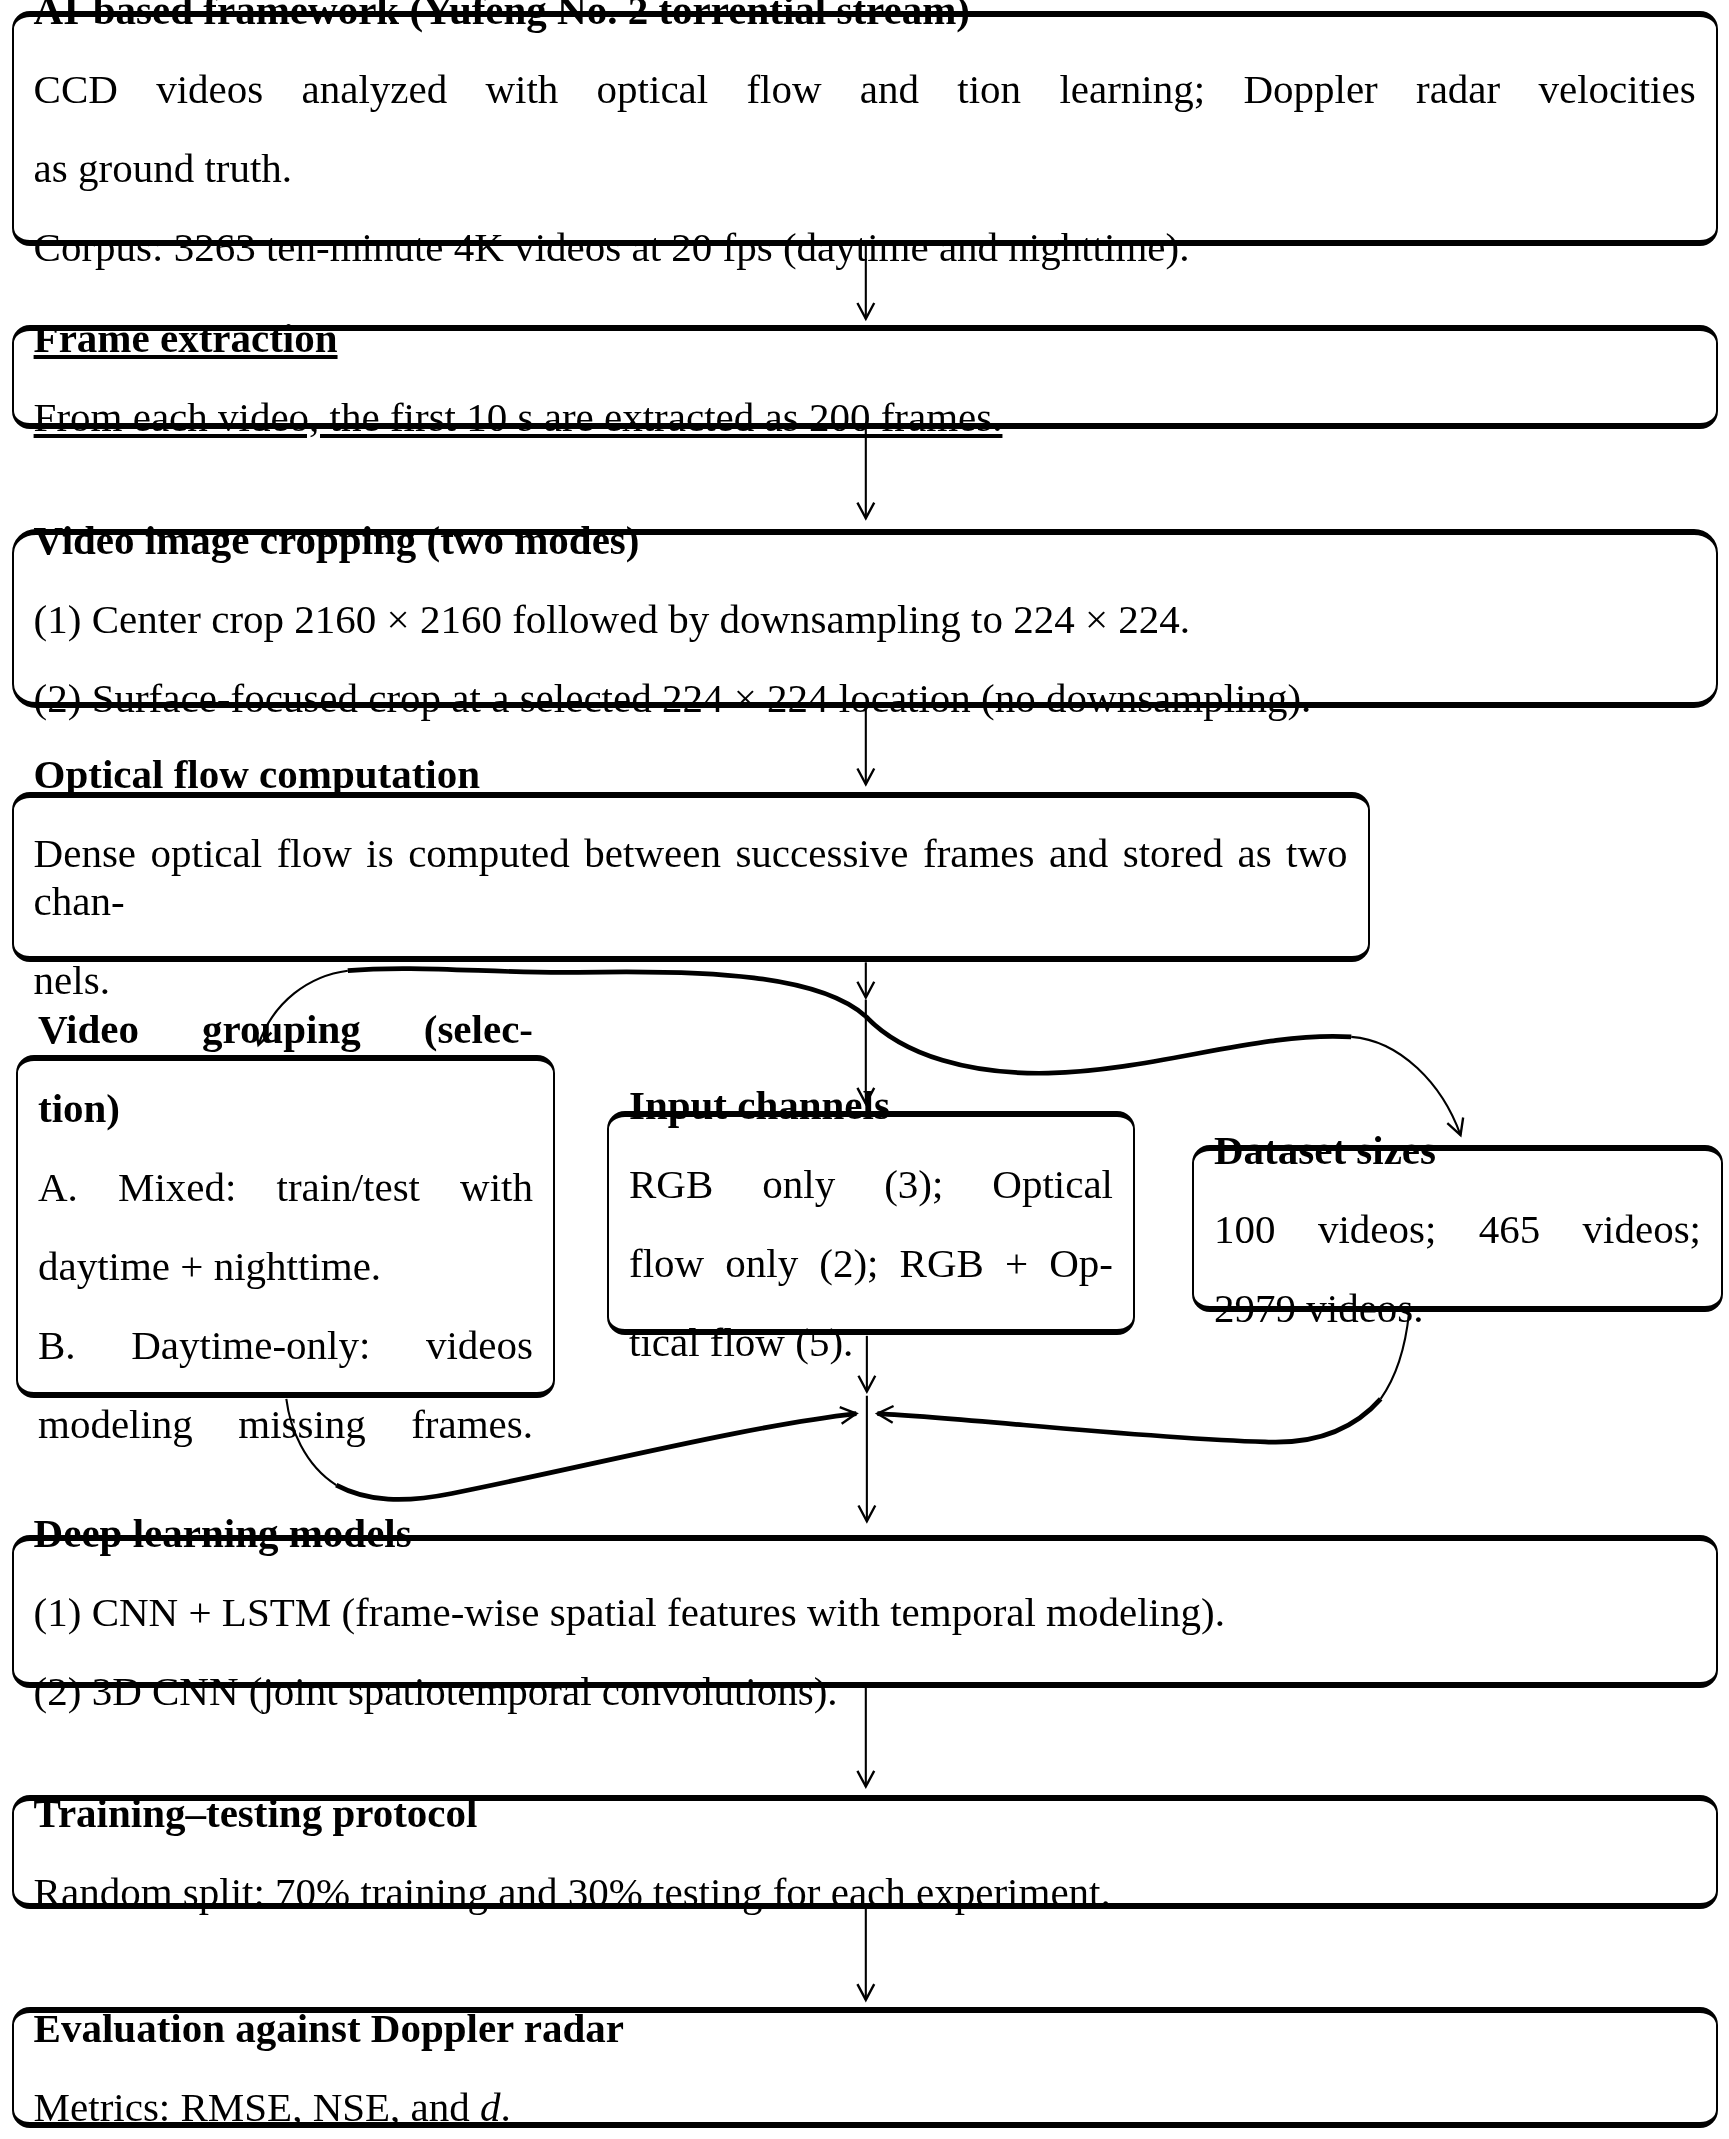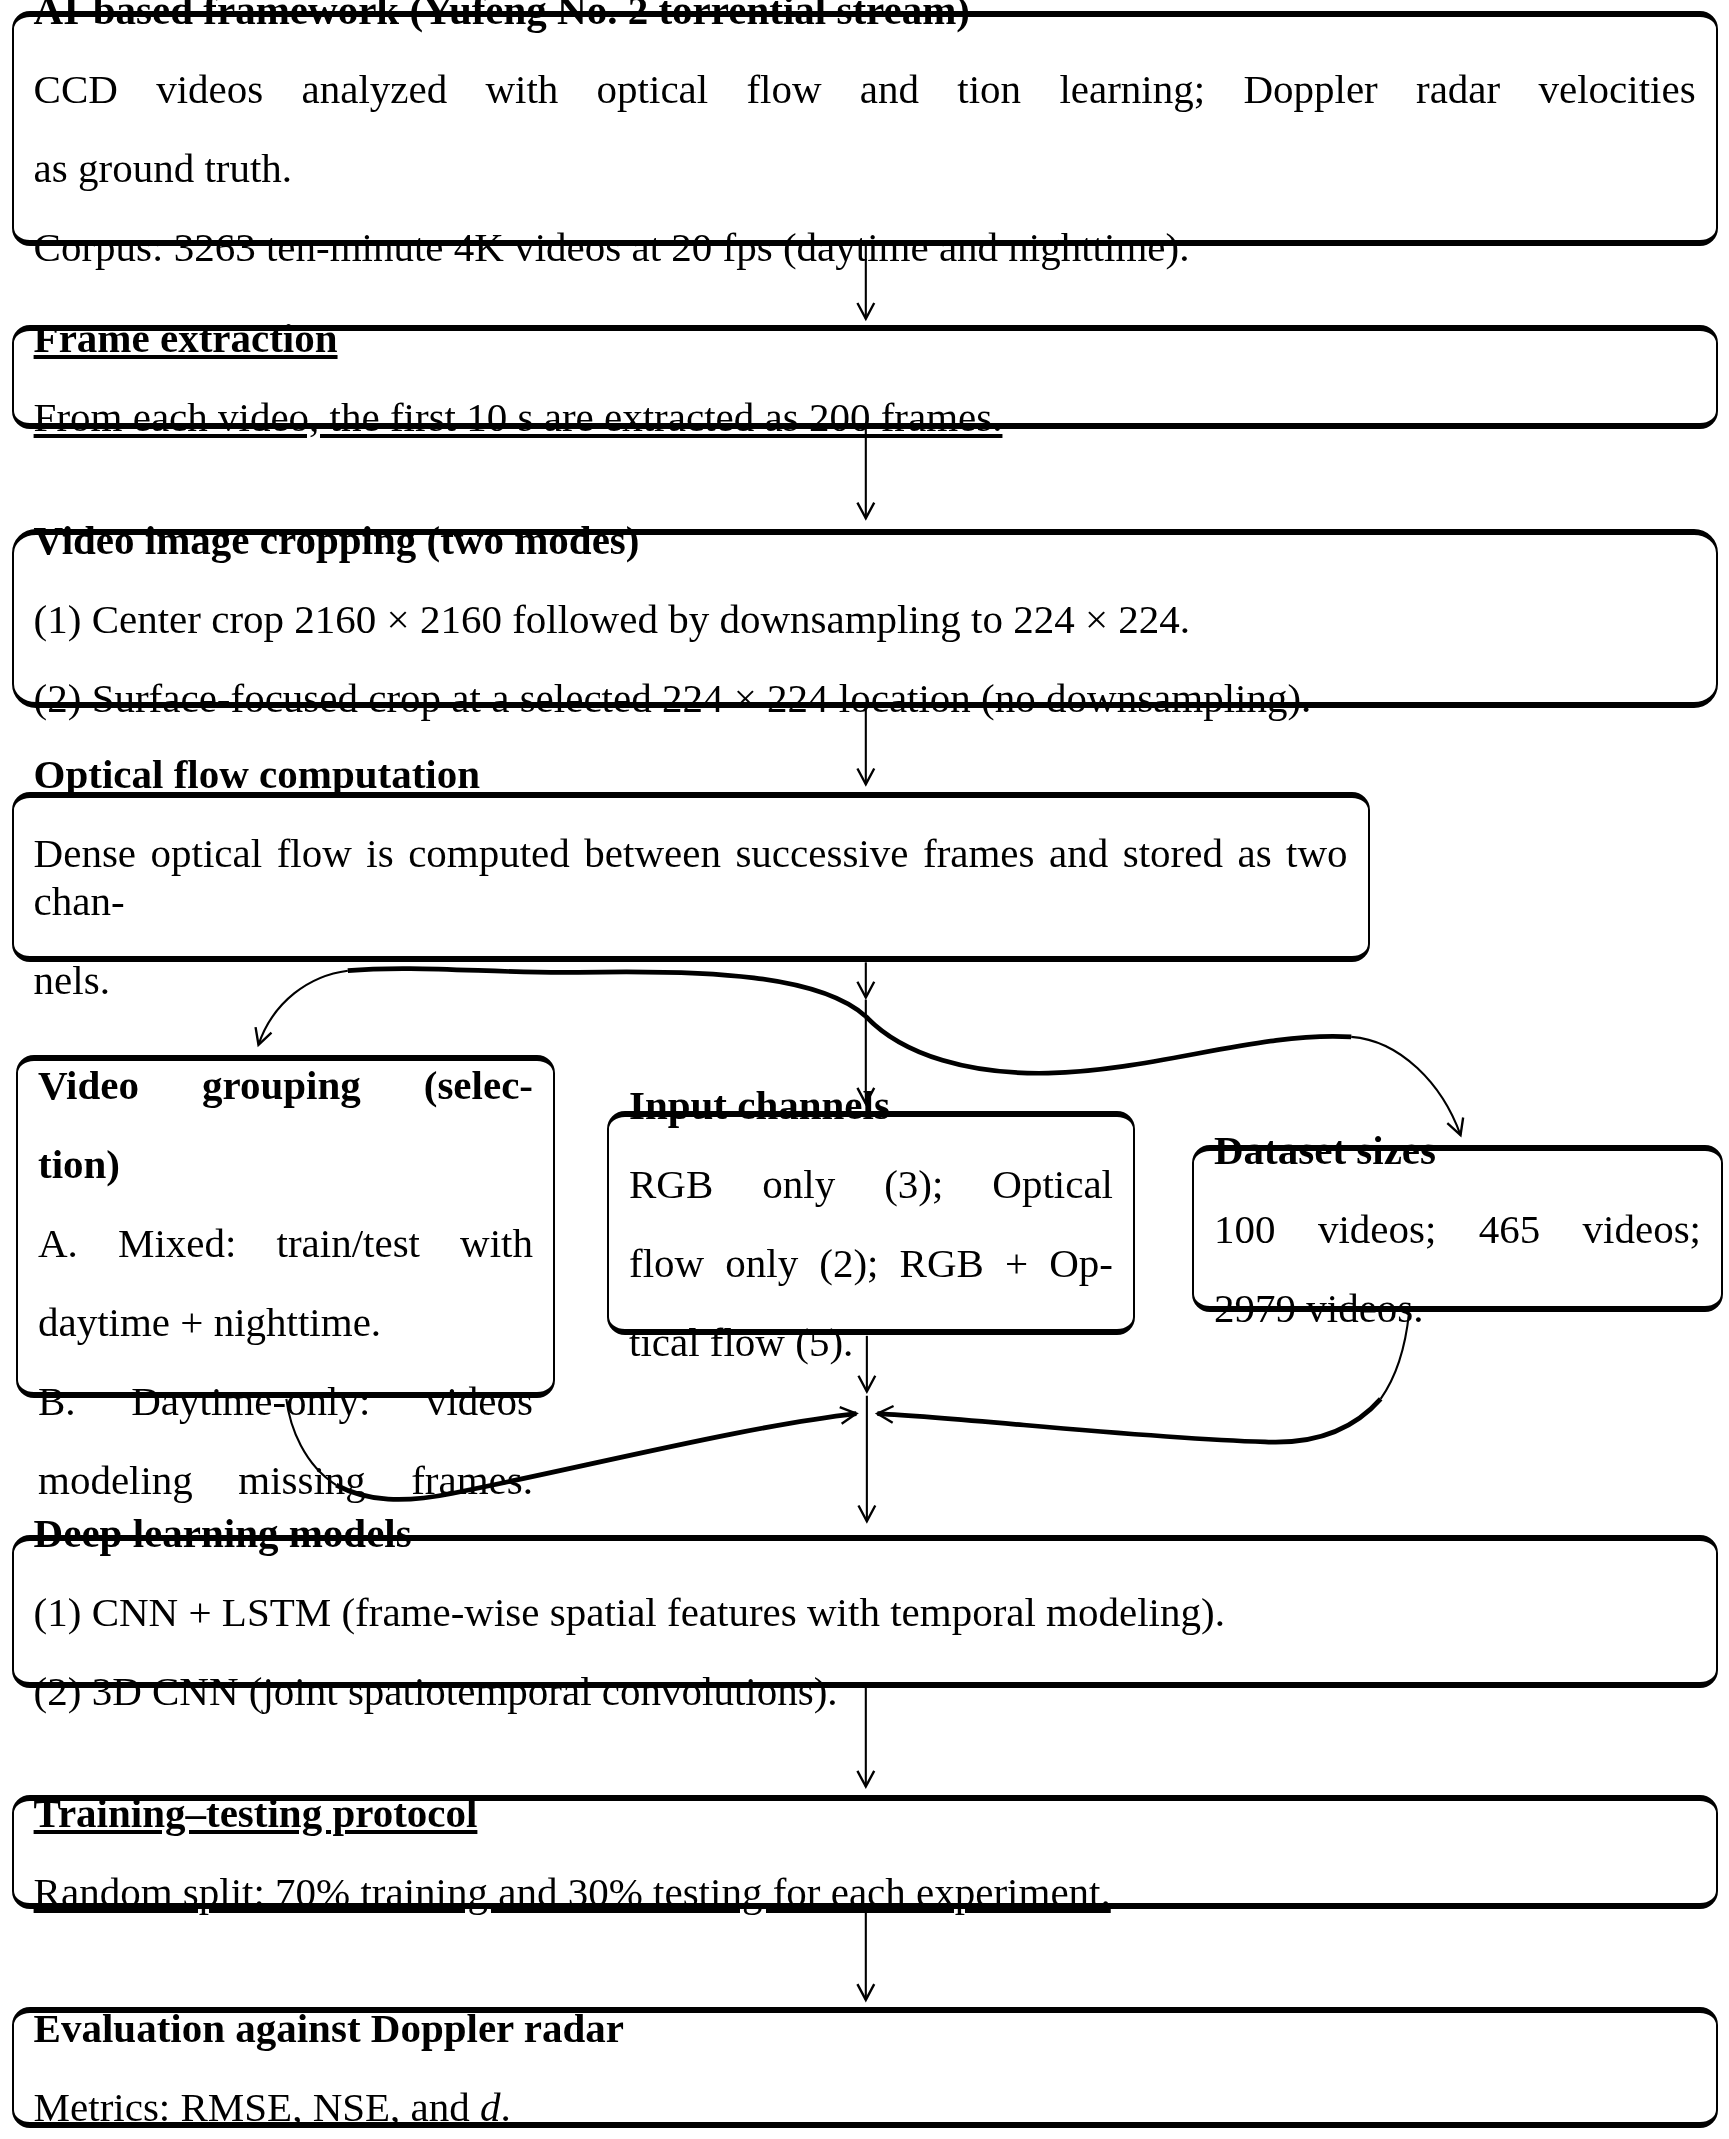--- a/index.html
+++ b/index.html
@@ -32,25 +32,25 @@
   .just{text-align:justify;text-align-last:justify;}
   .it{font-style:italic;}
   svg.overlay{
     position:absolute;left:0;top:0;z-index:1;pointer-events:none;
   }
   
   #b-framework   {left:11.6px;  top:10.5px;   width:1706px; height:235px;}
   #b-frames      {left:11.6px;  top:325px;  width:1706px; height:104px;text-decoration:underline;}
   #b-cropping    {left:11.6px;  top:529px; width:1706px; height:179px;border-radius:24px;}
   #b-opticalflow {left:11.6px;  top:792px; width:1358px; height:170px;}
-  #b-grouping    {left:16px;  top:1055px; width:539px; height:343px;justify-content:space-between;}
+  #b-grouping    {left:16px;  top:1055px; width:539px; height:343px;}
   #b-channels    {left:607px;top:1111px; width:528px; height:224px;}
   #b-datasets    {left:1192px;top:1145px; width:531px; height:167px;}
   #b-models      {left:11.6px;  top:1535px; width:1706px; height:153px;}
-  #b-protocol    {left:11.6px;  top:1795px; width:1706px; height:114px;text-decoration:underline;}
+  #b-protocol    {left:11.6px;  top:1795px; width:1706px; height:114px;}
   #b-evaluation  {left:11.6px;  top:2007px; width:1706px; height:121px;}
 </style>
 </head>
 <body>
 
 <div class="canvas">
 
   <svg class="overlay" width="1729" height="2140" viewBox="0 0 3291 4072">
     <defs>
       <marker id="ah" viewBox="0 0 48 48" markerWidth="48" markerHeight="48" refX="40" refY="24" orient="auto" markerUnits="userSpaceOnUse">

